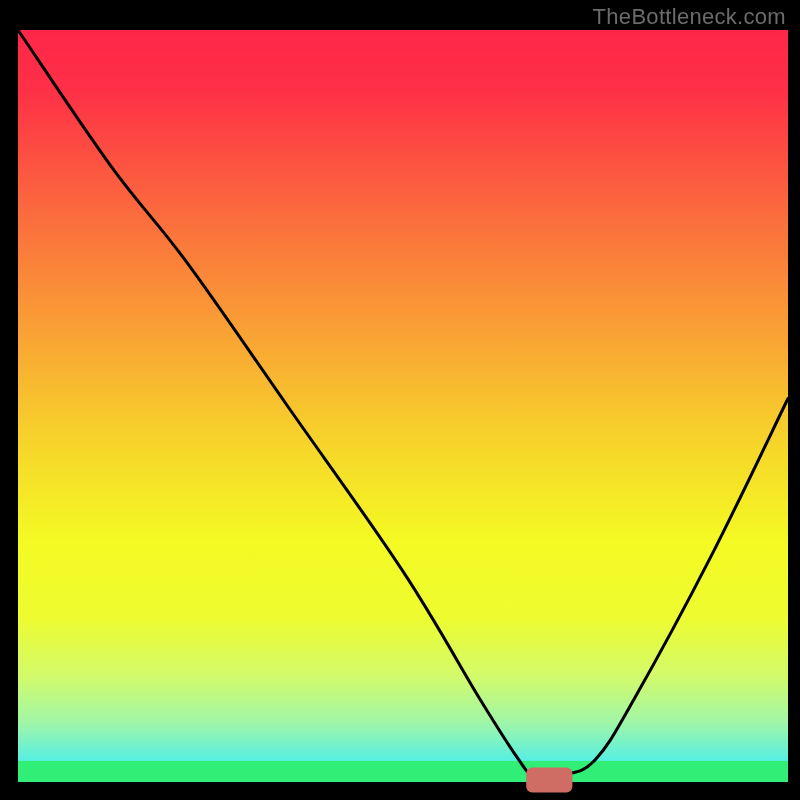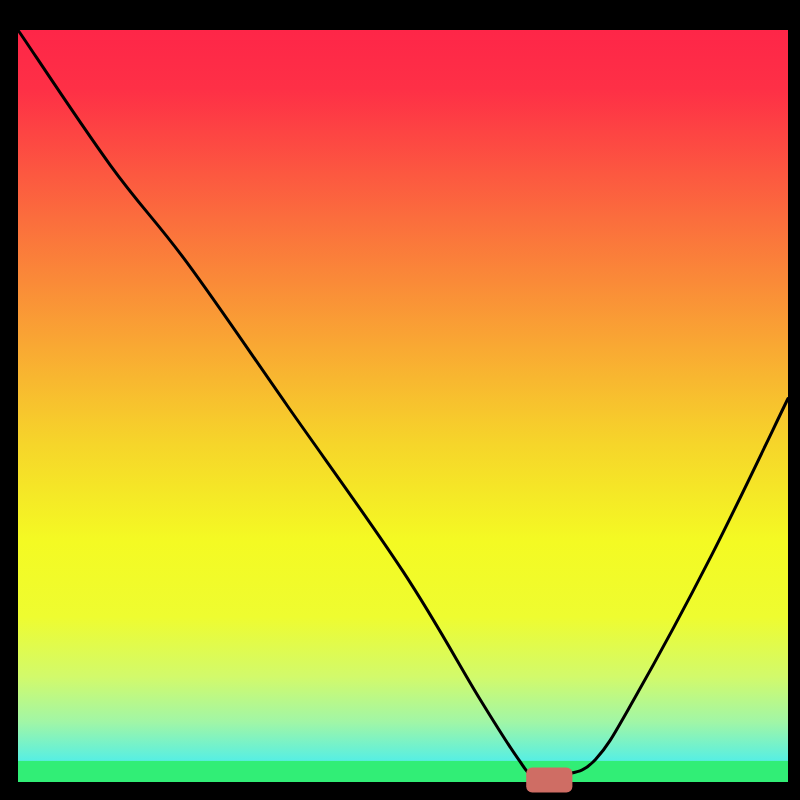--- a/index.html
+++ b/index.html
@@ -28,20 +28,21 @@
     z-index: 10;
   }
   svg {
     display: block;
   }
 </style>
 </head>
 <body>
 
 <div class="frame">
+  <div class="watermark">TheBottleneck.com</div>
   <svg id="chart-svg" width="800" height="800" viewBox="0 0 800 800">
     <defs>
       <linearGradient id="bg-grad" x1="0" y1="0" x2="0" y2="1">
           <stop offset="0%" stop-color="#fe2648"></stop>
           <stop offset="8%" stop-color="#fe3046"></stop>
           <stop offset="25%" stop-color="#fb6d3d"></stop>
           <stop offset="42%" stop-color="#f9a833"></stop>
           <stop offset="55.00000000000001%" stop-color="#f6d52a"></stop>
           <stop offset="68%" stop-color="#f4fa23"></stop>
           <stop offset="78%" stop-color="#eefc30"></stop>

